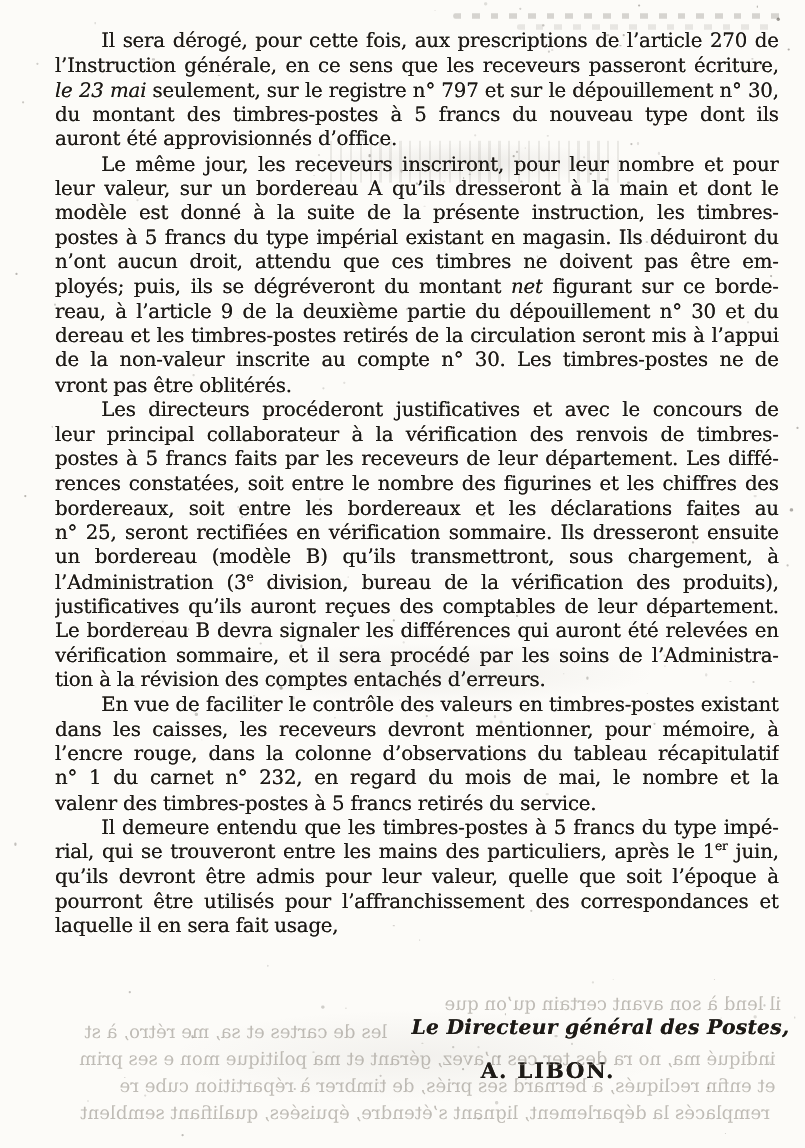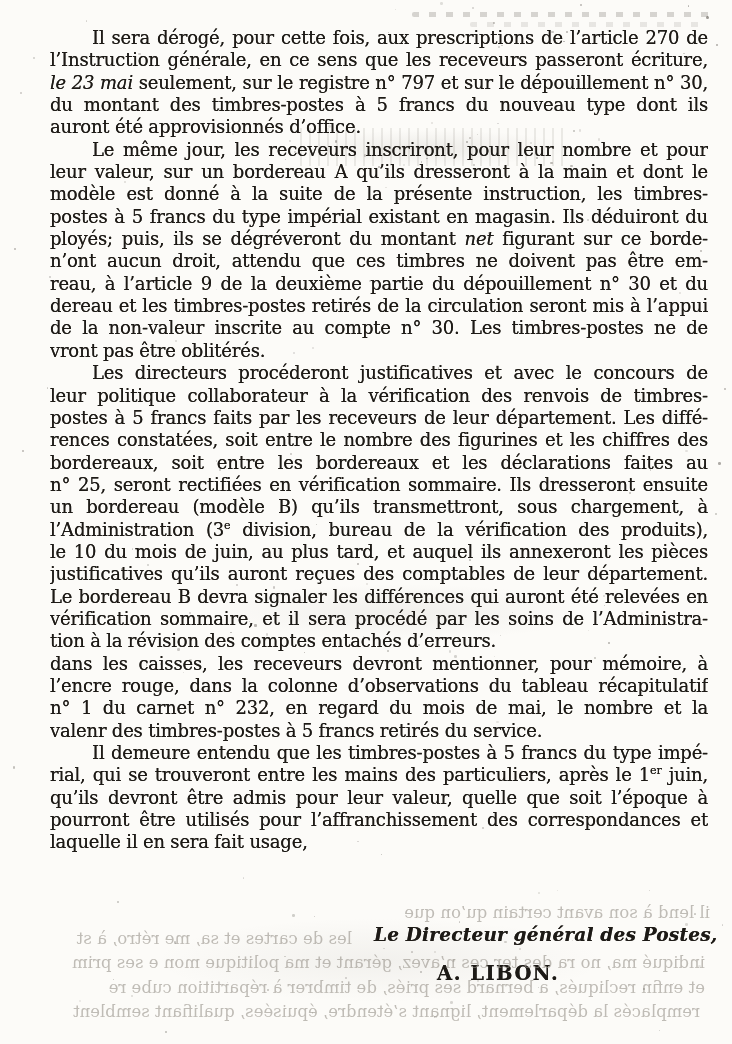--- a/index.html
+++ b/index.html
@@ -87,39 +87,39 @@
   <div class="body-text">
       <div class="line indent"><span>Il sera dérogé, pour cette fois, aux prescriptions de l’article 270 de</span></div>
       <div class="line"><span>l’Instruction générale, en ce sens que les receveurs passeront écriture,</span></div>
       <div class="line"><span class="i">le 23 mai</span><span> seulement, sur le registre n° 797 et sur le dépouillement n° 30,</span></div>
       <div class="line"><span>du montant des timbres-postes à 5 francs du nouveau type dont ils</span></div>
       <div class="line last"><span>auront été approvisionnés d’office.</span></div>
       <div class="line indent"><span>Le même jour, les receveurs inscriront, pour leur nombre et pour</span></div>
       <div class="line"><span>leur valeur, sur un bordereau A qu’ils dresseront à la main et dont le</span></div>
       <div class="line"><span>modèle est donné à la suite de la présente instruction, les timbres-</span></div>
       <div class="line"><span>postes à 5 francs du type impérial existant en magasin. Ils déduiront du</span></div>
+      <div class="line"><span>n’ont aucun droit, attendu que ces timbres ne doivent pas être em-</span></div>
       <div class="line"><span>ployés; puis, ils se dégréveront du montant </span><span class="i">net</span><span> figurant sur ce borde-</span></div>
-      <div class="line"><span>n’ont aucun droit, attendu que ces timbres ne doivent pas être em-</span></div>
       <div class="line"><span>reau, à l’article 9 de la deuxième partie du dépouillement n° 30 et du</span></div>
       <div class="line"><span>dereau et les timbres-postes retirés de la circulation seront mis à l’appui</span></div>
       <div class="line"><span>de la non-valeur inscrite au compte n° 30. Les timbres-postes ne de</span></div>
       <div class="line last"><span>vront pas être oblitérés.</span></div>
       <div class="line indent"><span>Les directeurs procéderont justificatives et avec le concours de</span></div>
-      <div class="line"><span>leur politique collaborateur à la vérification des renvois de timbres-</span></div>
+      <div class="line"><span>leur principal collaborateur à la vérification des renvois de timbres-</span></div>
       <div class="line"><span>postes à 5 francs faits par les receveurs de leur département. Les diffé-</span></div>
       <div class="line"><span>rences constatées, soit entre le nombre des figurines et les chiffres des</span></div>
       <div class="line"><span>bordereaux, soit entre les bordereaux et les déclarations faites au compte</span></div>
       <div class="line"><span>n° 25, seront rectifiées en vérification sommaire. Ils dresseront ensuite</span></div>
       <div class="line"><span>un bordereau (modèle B) qu’ils transmettront, sous chargement, à</span></div>
       <div class="line"><span>l’Administration (3</span><span class="sup">e</span><span> division, bureau de la vérification des produits),</span></div>
-      <div class="line"><span>le 10 du mois de juin, au plus tard, et auquel ils annexeront les pièces</span></div>
       <div class="line"><span>justificatives qu’ils auront reçues des comptables de leur département.</span></div>
       <div class="line"><span>Le bordereau B devra signaler les différences qui auront été relevées en</span></div>
       <div class="line"><span>vérification sommaire, et il sera procédé par les soins de l’Administra-</span></div>
       <div class="line last"><span>tion à la révision des comptes entachés d’erreurs.</span></div>
+      <div class="line indent"><span>En vue de faciliter le contrôle des valeurs en timbres-postes existant</span></div>
       <div class="line"><span>dans les caisses, les receveurs devront mentionner, pour mémoire, à</span></div>
       <div class="line"><span>l’encre rouge, dans la colonne d’observations du tableau récapitulatif</span></div>
       <div class="line"><span>n° 1 du carnet n° 232, en regard du mois de mai, le nombre et la</span></div>
       <div class="line last"><span>valenr des timbres-postes à 5 francs retirés du service.</span></div>
       <div class="line indent"><span>Il demeure entendu que les timbres-postes à 5 francs du type impé-</span></div>
       <div class="line"><span>rial, qui se trouveront entre les mains des particuliers, après le 1</span><span class="sup">er</span><span> juin,</span></div>
       <div class="line"><span>qu’ils devront être admis pour leur valeur, quelle que soit l’époque à</span></div>
       <div class="line"><span>pourront être utilisés pour l’affranchissement des correspondances et</span></div>
       <div class="line last"><span>laquelle il en sera fait usage,</span></div>
     </div>

